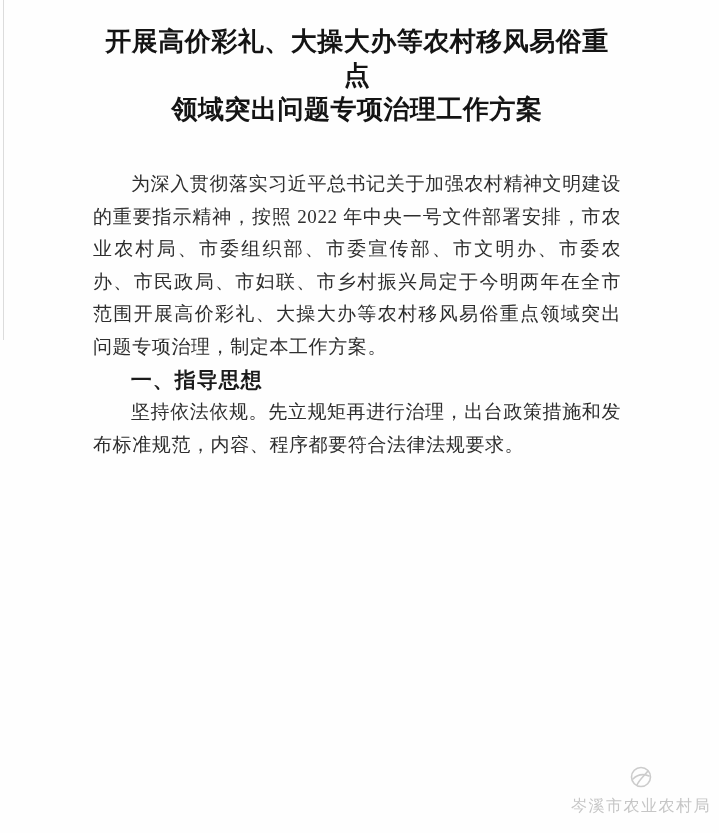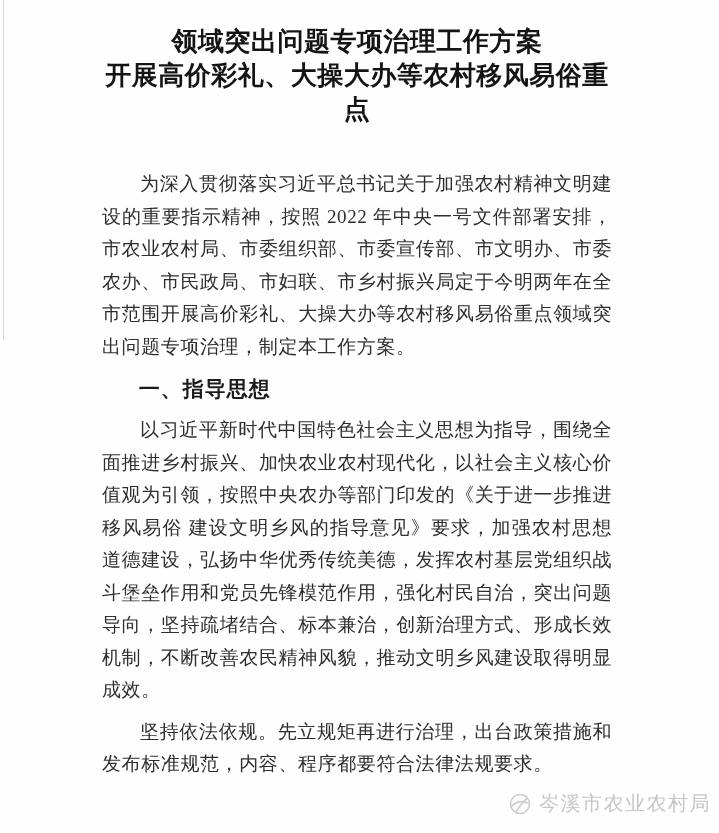--- a/index.html
+++ b/index.html
@@ -34,77 +34,77 @@
     font-weight: 700;
     color: #141414;
     font-size: 26px;
     line-height: 34px;
     text-align: center;
     letter-spacing: 0.5px;
     margin: 0 0 42px 0;
   }
   .doc-title span { display: block; }
   .para {
-    margin: 9px;
+    margin: 0;
     font-size: 19px;
     line-height: 32.5px;
     color: #2e2e2e;
     text-align: justify;
     text-indent: 2em;
     letter-spacing: 0.6px;
   }
   .heading {
-    margin: 8px;
+    margin: 0;
     font-family: "Liberation Sans", sans-serif;
     font-weight: 700;
     font-size: 21px;
     line-height: 33px;
     color: #1b1b1b;
     text-indent: 1.8em;
     letter-spacing: 1px;
   }
   .watermark {
     position: absolute;
     right: 8px;
     bottom: 16px;
     display: flex;
     align-items: center;
     gap: 7px;
     color: #c6c6c6;
     font-family: "Liberation Sans", sans-serif;
-    font-size: 20px;
+    font-size: 16px;
     letter-spacing: 1.5px;
     white-space: nowrap;
     user-select: none;
+    flex-direction: column;
   }
   .watermark .logo {
     width: 24px;
     height: 24px;
     flex: 0 0 auto;
   }
 </style>
 </head>
 <body>
 
 <div class="page">
 
   <div class="scan-edge"></div>
 
   <div class="content">
 
     <h1 class="doc-title">
+      <span>开展高价彩礼、大操大办等农村移风易俗重点</span>
       <span>领域突出问题专项治理工作方案</span>
-      <span>开展高价彩礼、大操大办等农村移风易俗重点</span>
     </h1>
 
     <p class="para">为深入贯彻落实习近平总书记关于加强农村精神文明建设的重要指示精神，按照 2022 年中央一号文件部署安排，市农业农村局、市委组织部、市委宣传部、市文明办、市委农办、市民政局、市妇联、市乡村振兴局定于今明两年在全市范围开展高价彩礼、大操大办等农村移风易俗重点领域突出问题专项治理，制定本工作方案。</p>
 
     <h2 class="heading">一、指导思想</h2>
 
-    <p class="para">以习近平新时代中国特色社会主义思想为指导，围绕全面推进乡村振兴、加快农业农村现代化，以社会主义核心价值观为引领，按照中央农办等部门印发的《关于进一步推进移风易俗 建设文明乡风的指导意见》要求，加强农村思想道德建设，弘扬中华优秀传统美德，发挥农村基层党组织战斗堡垒作用和党员先锋模范作用，强化村民自治，突出问题导向，坚持疏堵结合、标本兼治，创新治理方式、形成长效机制，不断改善农民精神风貌，推动文明乡风建设取得明显成效。</p>
 
 
 
     <p class="para">坚持依法依规。先立规矩再进行治理，出台政策措施和发布标准规范，内容、程序都要符合法律法规要求。</p>
 
   </div>
 
   <div class="watermark">
     <span class="logo">
       <svg viewBox="0 0 24 24" width="24" height="24" fill="none" stroke="#cccccc" stroke-width="1.6" stroke-linecap="round">

